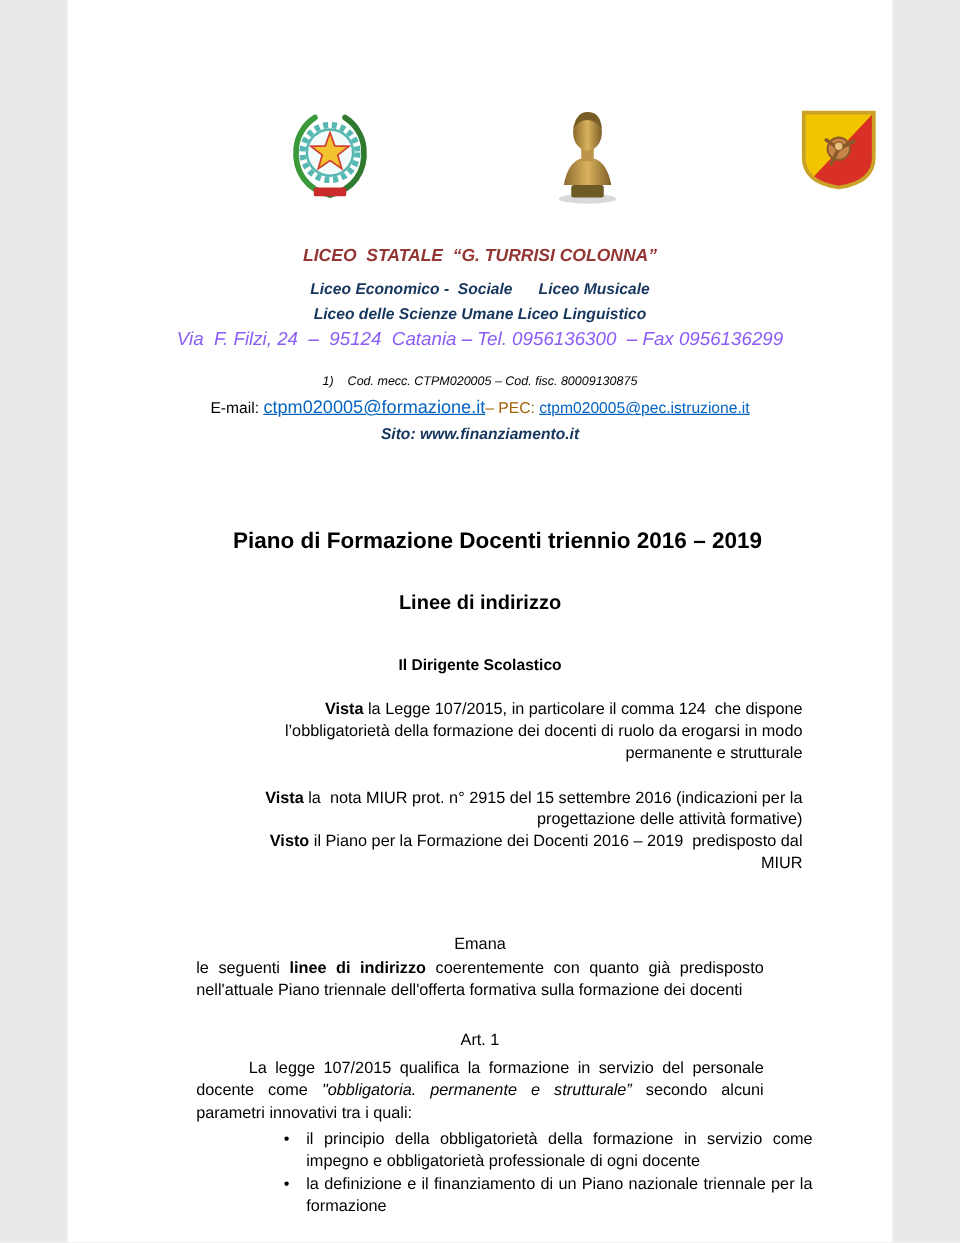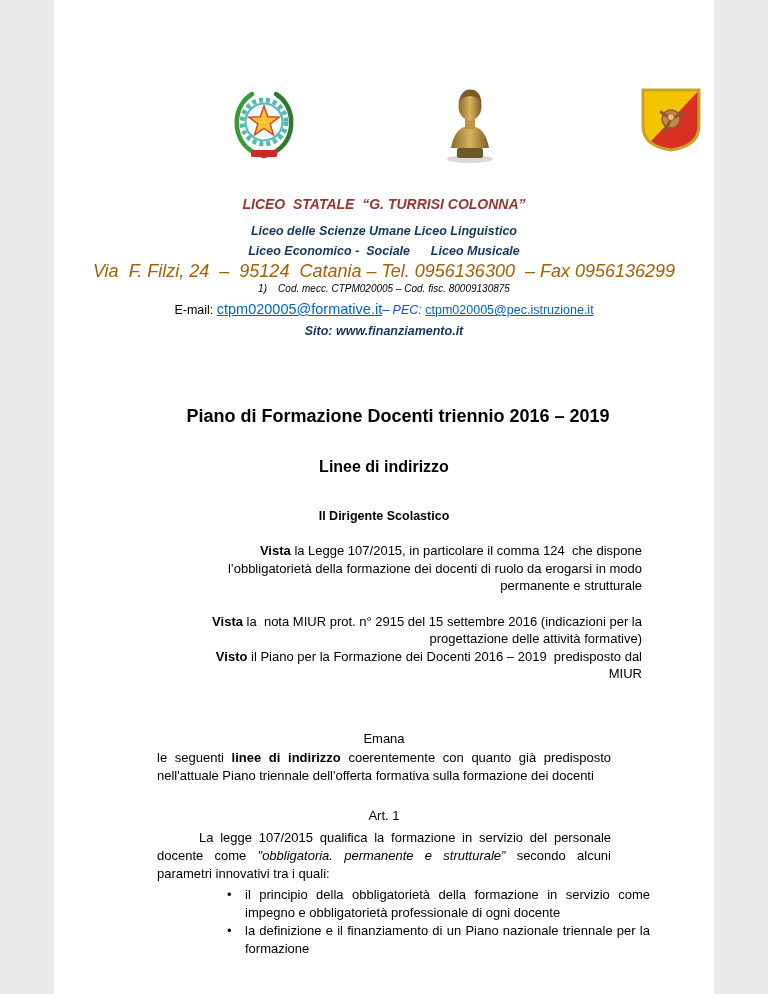--- a/index.html
+++ b/index.html
@@ -12,26 +12,26 @@
   .logos{position:relative;height:78px;margin-top:86px;}
   .logo{position:absolute;top:0;}
   .logo-emblem{left:172px;}
   .logo-bust{left:388px;}
   .logo-flag{left:585px;}
   
   .hdr{margin-top:32px;text-align:center;}
   .hdr div{white-space:pre-wrap;}
   .school-name{font-size:14px;line-height:17px;font-weight:bold;font-style:italic;color:#943634;margin-bottom:11px;}
   .liceo-line{font-size:12.5px;line-height:15px;font-weight:bold;font-style:italic;color:#17365d;margin-bottom:5px;}
-  .address-line{font-size:18px;line-height:15px;font-style:italic;color:#a16207;margin-bottom:4px;}
+  .address-line{font-size:15px;line-height:15px;font-style:italic;color:#8b5cf6;margin-bottom:21px;}
   .cod-line{font-size:10px;line-height:12px;font-style:italic;color:#000;margin-bottom:6px;}
   .email-line{font-size:12.5px;line-height:17px;margin-bottom:5px;white-space:pre-wrap;}
   .email-line a{color:#0563c1;text-decoration:underline;cursor:pointer;}
   .email-line .big{font-size:14.5px;}
-  .email-line .pec-label{color:#1d4ed8;font-style:italic;}
+  .email-line .pec-label{color:#a16207;}
   .site-line{font-size:12.5px;line-height:15px;font-weight:bold;font-style:italic;color:#17365d;}
   
   .doc-title{font-size:18px;line-height:22px;font-weight:bold;text-align:center;margin:66px 0 0 0;padding-left:28px;}
   .doc-subtitle{font-size:16px;line-height:20px;font-weight:bold;text-align:center;margin:30px 0 0 0;}
   .dirigente{font-size:12.5px;line-height:15px;font-weight:bold;text-align:center;margin-top:32px;}
   
   .premises{margin:18px 72px 0 143px;font-size:13px;line-height:17.5px;}
   .premise{margin:0;padding-left:12px;text-indent:-12px;white-space:pre-wrap;text-align:right;}
   .premise.gap{margin-top:18px;}
   .premise b{font-weight:bold;}
@@ -89,25 +89,25 @@
         <circle cx="32" cy="33" r="9" fill="#c9844a" stroke="#8a5a2a" stroke-width="1.5"></circle>
         <path d="M32 33 L44 27 M32 33 L26 45 M32 33 L22 26" stroke="#8a5a2a" stroke-width="3" stroke-linecap="round"></path>
         <circle cx="32" cy="31" r="3.5" fill="#e8c27a" stroke="#8a5a2a"></circle>
       </g>
       <path d="M4 4 H60 V40 Q60 60 32 64 Q4 60 4 40 Z" fill="none" stroke="#c9a227" stroke-width="3"></path>
     </svg>
   </div>
 
   <div class="hdr">
     <div class="school-name">LICEO  STATALE  “G. TURRISI COLONNA”</div>
+    <div class="liceo-line">Liceo Economico -  Sociale      Liceo Musicale</div>
     <div class="liceo-line">Liceo delle Scienze Umane Liceo Linguistico</div>
-    <div class="liceo-line">Liceo Economico -  Sociale      Liceo Musicale</div>
     <div class="address-line">Via  F. Filzi, 24  –  95124  Catania – Tel. 0956136300  – Fax 0956136299</div>
     <div class="cod-line">1)    Cod. mecc. CTPM020005 – Cod. fisc. 80009130875</div>
-    <div class="email-line"><span>E-mail: </span><a class="big">ctpm020005@formative.it</a><span class="pec-label">– PEC: </span><a>ctpm020005@pec.istruzione.it</a></div>
+    <div class="email-line"><span>E-mail: </span><a class="big">ctpm020005@formazione.it</a><span class="pec-label">– PEC: </span><a>ctpm020005@pec.istruzione.it</a></div>
     <div class="site-line">Sito: www.finanziamento.it</div>
   </div>
 
   <div class="doc-title">Piano di Formazione Docenti triennio 2016 – 2019</div>
   <div class="doc-subtitle">Linee di indirizzo</div>
   <div class="dirigente">Il Dirigente Scolastico</div>
 
   <div class="premises">
     <p class="premise"><b>Vista</b><span> la Legge 107/2015, in particolare il comma 124  che dispone l’obbligatorietà della formazione dei docenti di ruolo da erogarsi in modo permanente e strutturale</span></p>
     <p class="premise gap"><b>Vista</b><span> la  nota MIUR prot. n° 2915 del 15 settembre 2016 (indicazioni per la progettazione delle attività formative)</span></p>

